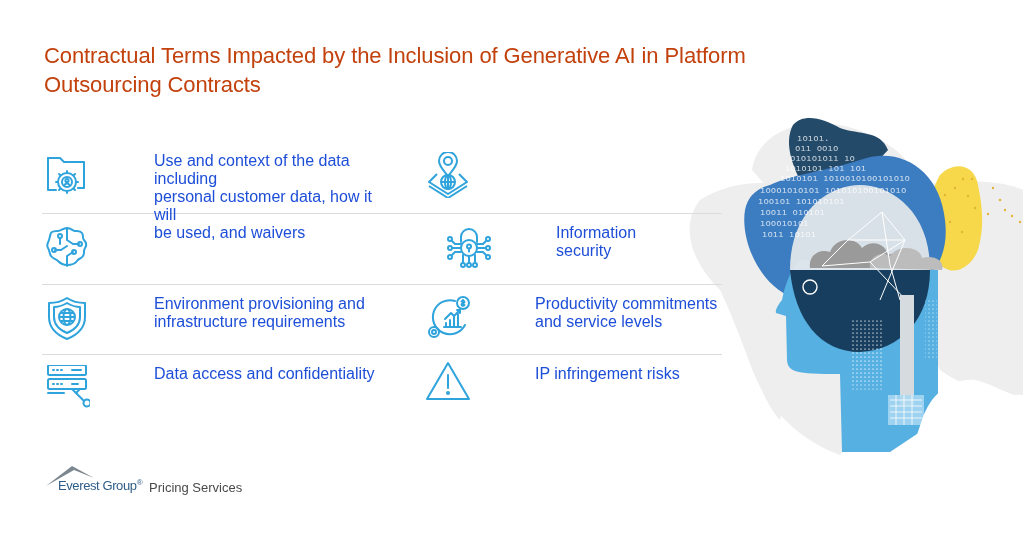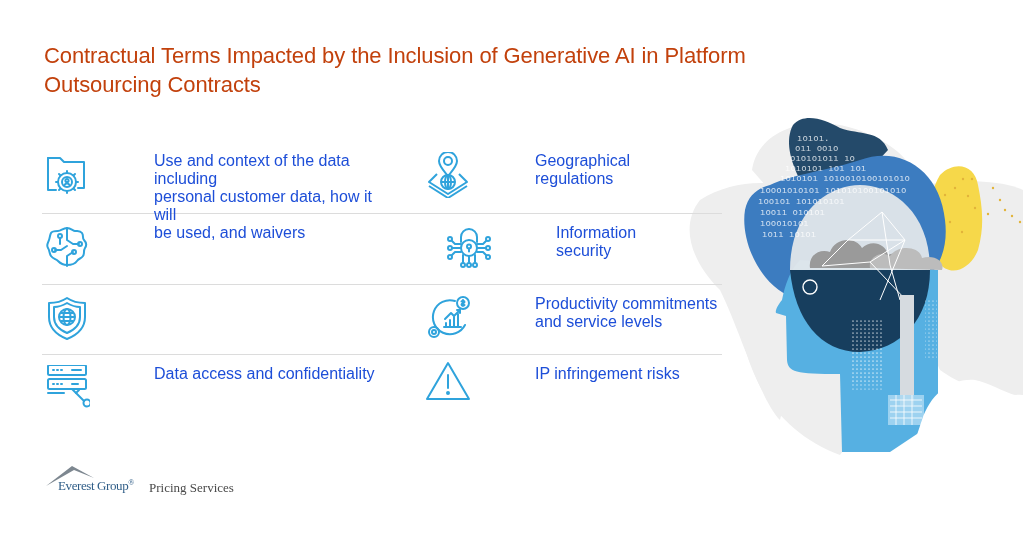--- a/index.html
+++ b/index.html
@@ -14,21 +14,21 @@
       letter-spacing: -0.1px;
     }
     .illus { position: absolute; left: 0; top: 0; width: 1023px; height: 533px; z-index: 0; }
     .divider { position: absolute; height: 1px; background: #dcdcdc; z-index: 1; }
     .item { position: absolute; z-index: 2; }
     .item .icon { position: absolute; left: 0; top: 0; width: 46px; height: 46px; }
     .item .text {
       position: absolute; left: 70px; top: 0; font-size: 16px; line-height: 18px;
       color: #1d4ed8; white-space: pre-line; margin-left: 40px;
     }
-    .footer { position: absolute; left: 44px; top: 464px; z-index: 2; height: 30px; width: 220px; font-family: Liberation Serif, serif; }
+    .footer { position: absolute; left: 44px; top: 464px; z-index: 2; height: 30px; width: 220px; }
     .footer .brand { position: absolute; left: 14px; top: 14px; font-size: 13px; color: #2f5d87; letter-spacing: -0.4px; }
     .footer .reg { font-size: 8px; vertical-align: super; }
     .footer .svc { position: absolute; left: 105px; top: 16px; font-size: 13px; color: #4a4a4a; }
     .footer svg { position: absolute; left: 0; top: 0; }
   </style>
 </head>
 <body>
 
 <svg class="illus" viewBox="0 0 1023 533" xmlns="http://www.w3.org/2000/svg">
 
@@ -153,20 +153,22 @@
 </div>
 
 <div class="item" style="left:44px; top:295px; width:340px; height:56px;">
   <svg class="icon" viewBox="0 0 46 46" fill="none" stroke="#2fa3dc" stroke-width="2" stroke-linejoin="round">
     <path d="M23 3 c6 4 12 5 18 5 v14 c0 11 -8 18 -18 22 c-10 -4 -18 -11 -18 -22 v-14 c6 0 12 -1 18 -5 z"></path>
     <path d="M23 8 c5 3 9 4 13 4 v10 c0 8 -6 13 -13 16 c-7 -3 -13 -8 -13 -16 v-10 c4 0 8 -1 13 -4 z"></path>
     <circle cx="23" cy="22" r="8"></circle>
     <ellipse cx="23" cy="22" rx="3.5" ry="8"></ellipse>
     <path d="M15 22 h16 M16.5 18 h13 M16.5 26 h13"></path>
   </svg>
+  <div class="text">Environment provisioning and
+infrastructure requirements</div>
 </div>
 
 <div class="item" style="left:44px; top:365px; width:340px; height:46px;">
   <svg class="icon" viewBox="0 0 46 46" fill="none" stroke="#2fa3dc" stroke-width="2" stroke-linejoin="round" stroke-linecap="round">
     <rect x="4" y="0" width="38" height="10" rx="1.5"></rect>
     <rect x="4" y="14" width="38" height="10" rx="1.5"></rect>
     <path d="M9 5 h1 M13 5 h1 M17 5 h1 M28 5 h9"></path>
     <path d="M9 19 h1 M13 19 h1 M17 19 h1 M28 19 h6"></path>
     <path d="M4 28 h16"></path>
     <path d="M28 24 l12 12"></path>
@@ -179,22 +181,20 @@
 <div class="item" style="left:425px; top:152px; width:300px; height:56px;">
   <svg class="icon" viewBox="0 0 46 46" fill="none" stroke="#2fa3dc" stroke-width="2" stroke-linejoin="round">
     <path d="M23 24 c-5 -6 -9 -10 -9 -15 a9 9 0 0 1 18 0 c0 5 -4 9 -9 15 z"></path>
     <circle cx="23" cy="9" r="4"></circle>
     <path d="M12 22 l-8 8 l19 12 l19 -12 l-8 -8"></path>
     <path d="M4 34 l19 12 l19 -12"></path>
     <circle cx="23" cy="30" r="7"></circle>
     <path d="M16 30 h14 M23 23 v14"></path>
     <ellipse cx="23" cy="30" rx="3" ry="7"></ellipse>
   </svg>
-  <div class="text">Geographical
-regulations</div>
 </div>
 
 <div class="item" style="left:446px; top:224px; width:300px; height:56px;">
   <svg class="icon" viewBox="0 0 46 46" fill="none" stroke="#2fa3dc" stroke-width="2" stroke-linejoin="round" stroke-linecap="round">
     <path d="M15 18 v-5 a8 8 0 0 1 16 0 v5"></path>
     <circle cx="23" cy="24" r="8"></circle>
     <circle cx="23" cy="22.5" r="2"></circle>
     <path d="M23 24.5 v3"></path>
     <path d="M15 20 h-6 l-3 -3"></path>
       <circle cx="4" cy="15" r="2"></circle>

